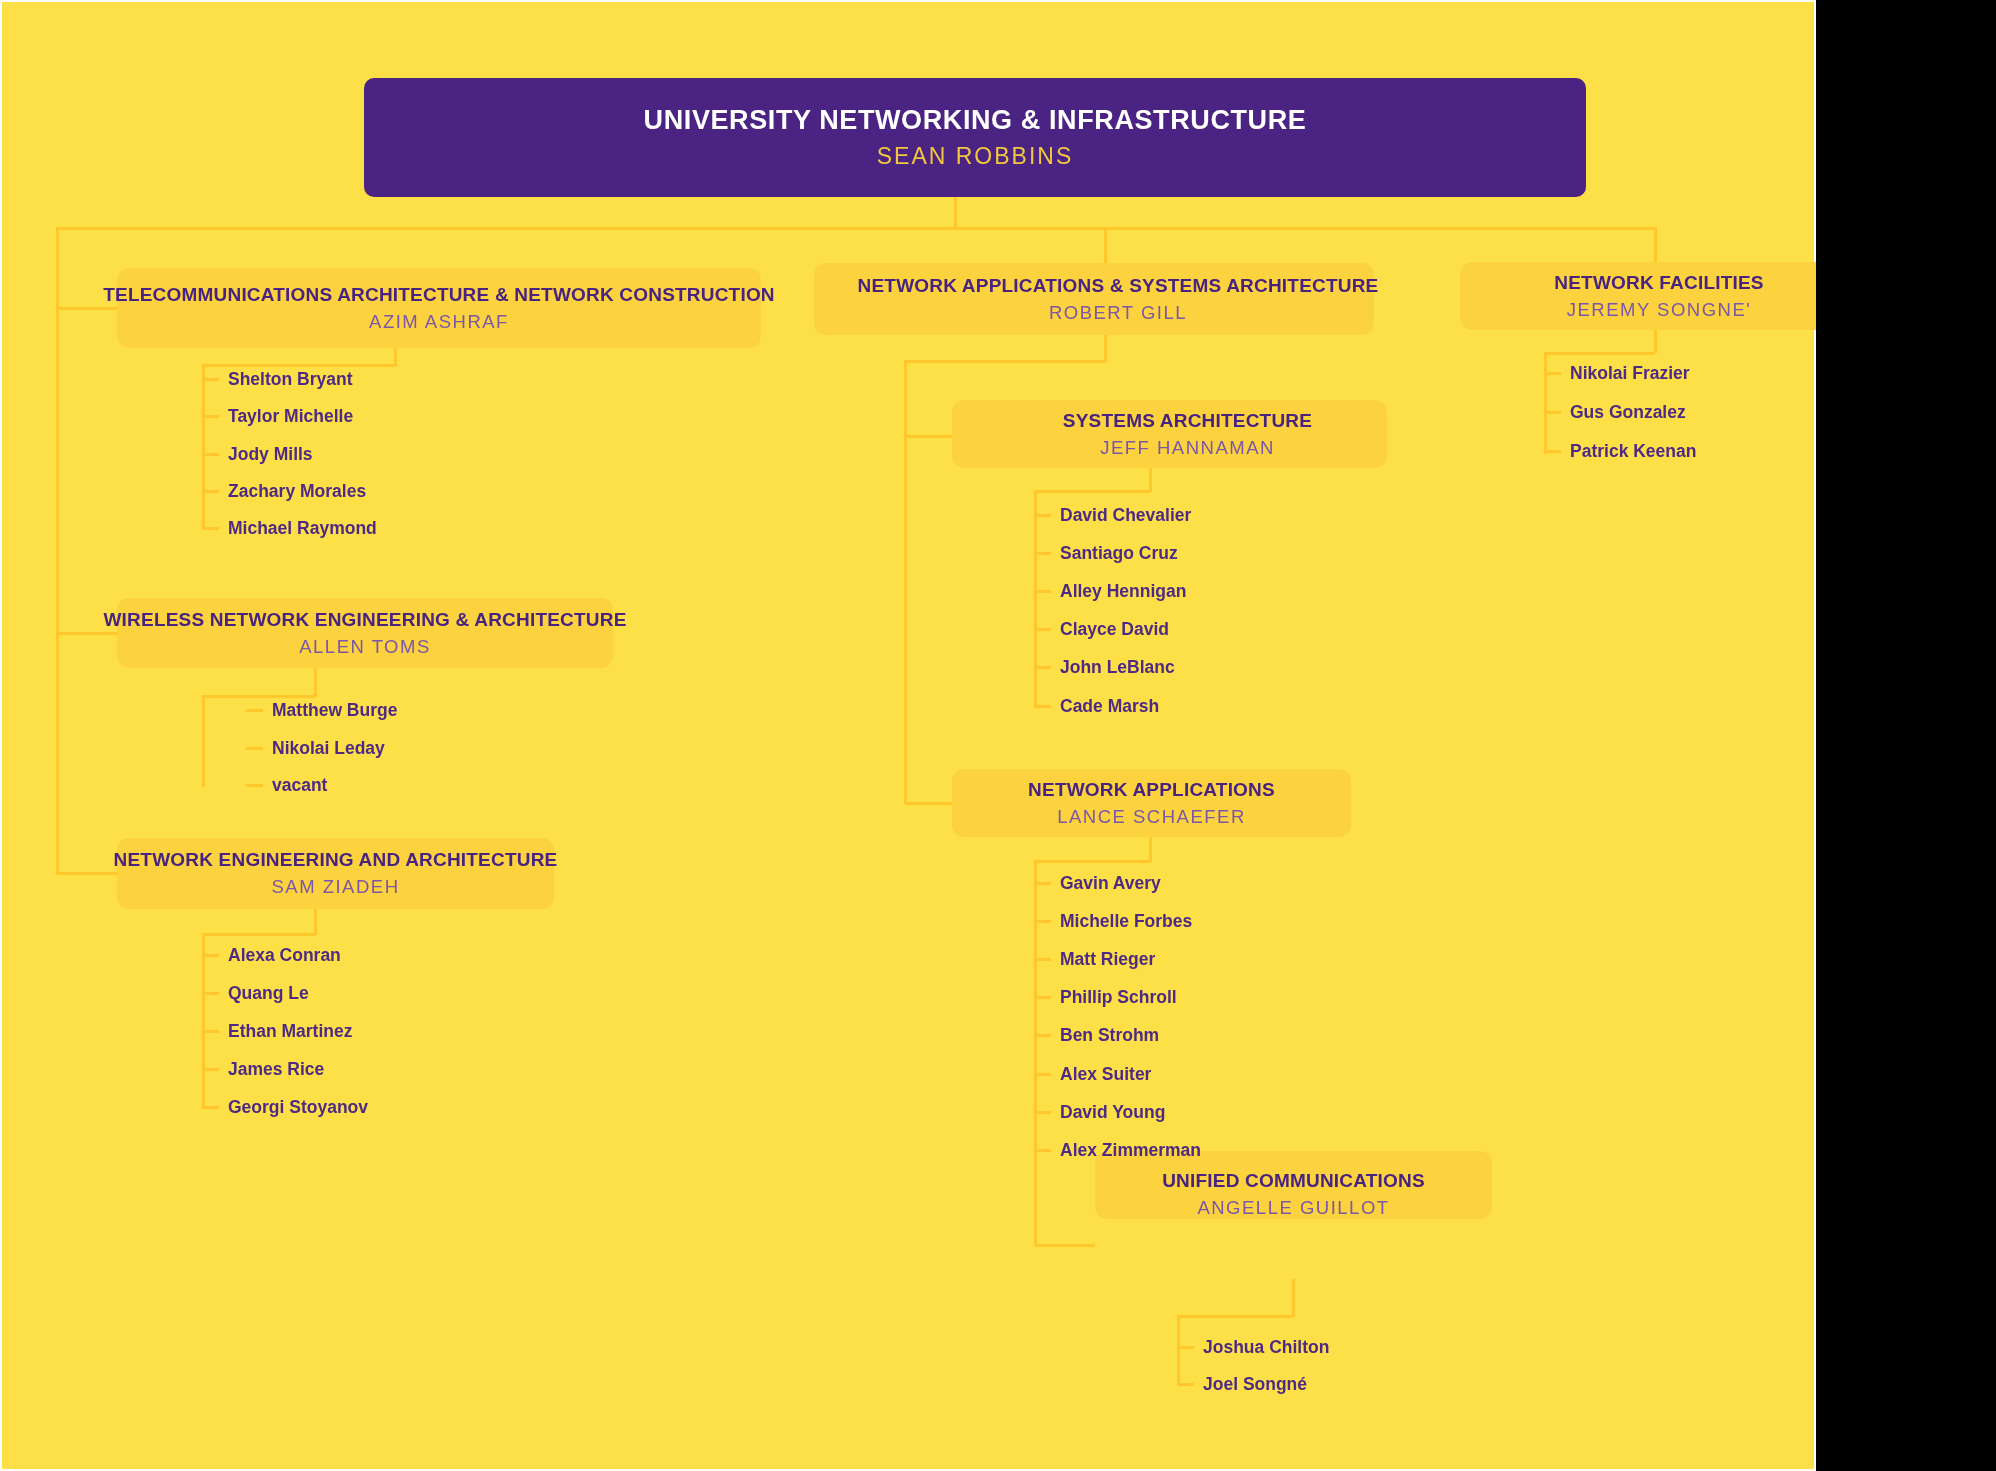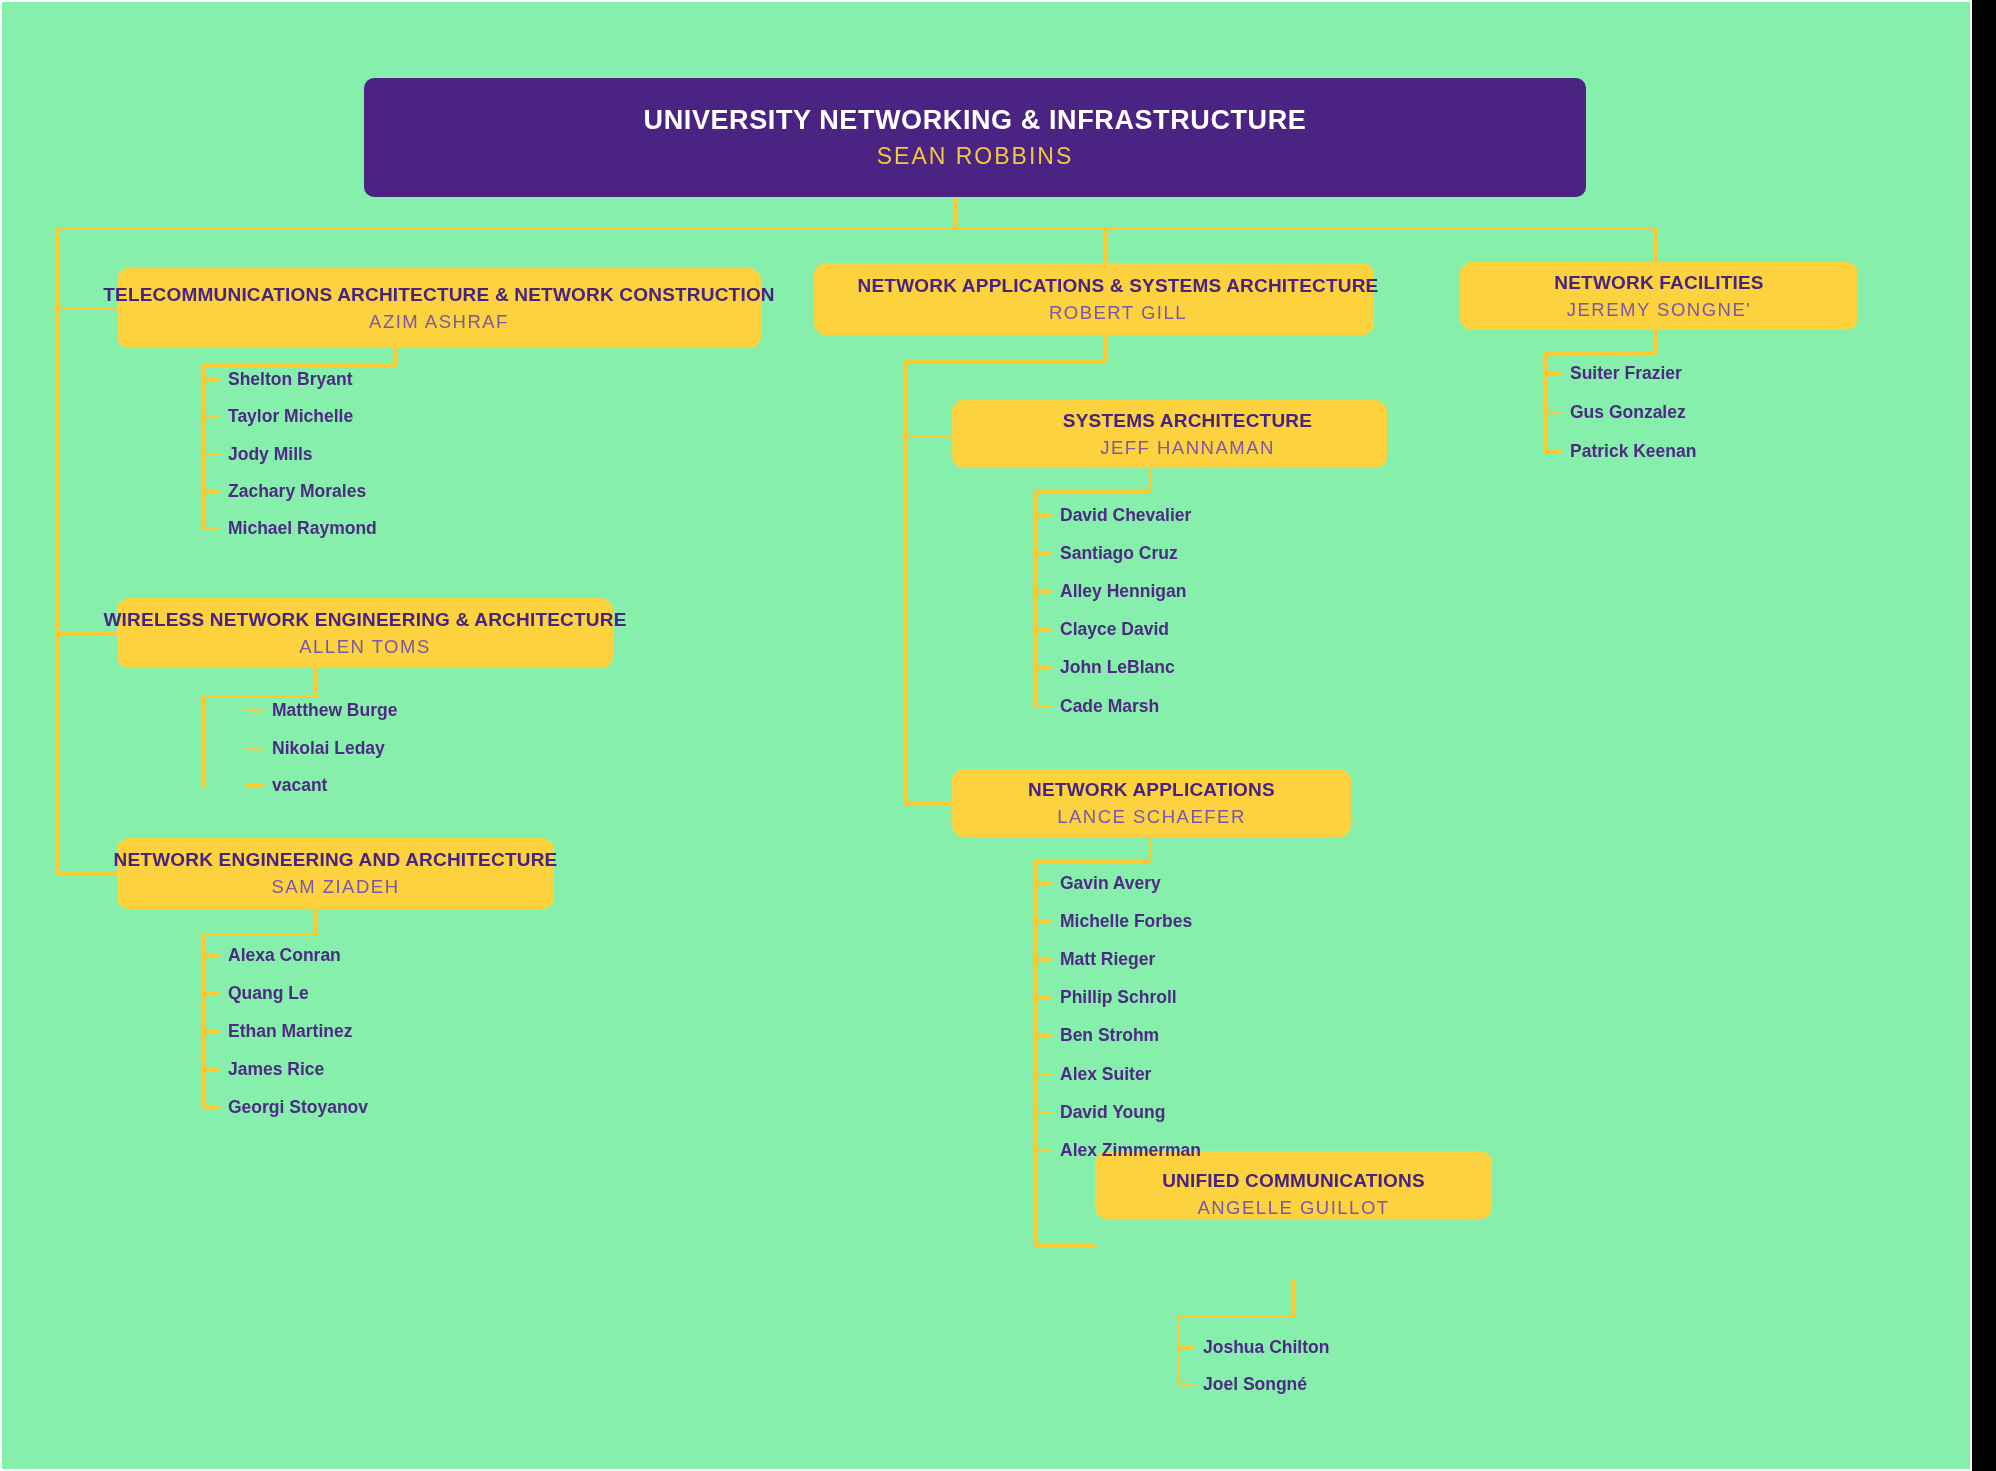--- a/index.html
+++ b/index.html
@@ -1,19 +1,19 @@
 <!DOCTYPE html>
 <html><head>
 <meta charset="utf-8">
 <style>
   html,body{margin:0;padding:0;background:#000;}
   .canvas{
     position:relative;
-    width:1972px;height:1471px;
-    background:#86efac;
+    width:1816px;height:1471px;
+    background:#fde047;
     box-shadow: inset 0 0 0 2px #fdfdfd;
     overflow:hidden;
     font-family:"Liberation Sans", sans-serif;
   }
   
   .hl,.vl{position:absolute;background:#FFC72C;}
   .hl{height:3px;}
   .vl{width:3px;}
   
   .root-box{
@@ -181,18 +181,18 @@
       <li>Ben Strohm</li>
       <li>Alex Suiter</li>
       <li>David Young</li>
       <li>Alex Zimmerman</li>
     </ul>
   <ul class="members" id="list-unified">
       <li>Joshua Chilton</li>
       <li>Joel Songné</li>
     </ul>
   <ul class="members" id="list-facilities">
-      <li>Suiter Frazier</li>
+      <li>Nikolai Frazier</li>
       <li>Gus Gonzalez</li>
       <li>Patrick Keenan</li>
     </ul>
 
 </div>
 
 </body></html>

